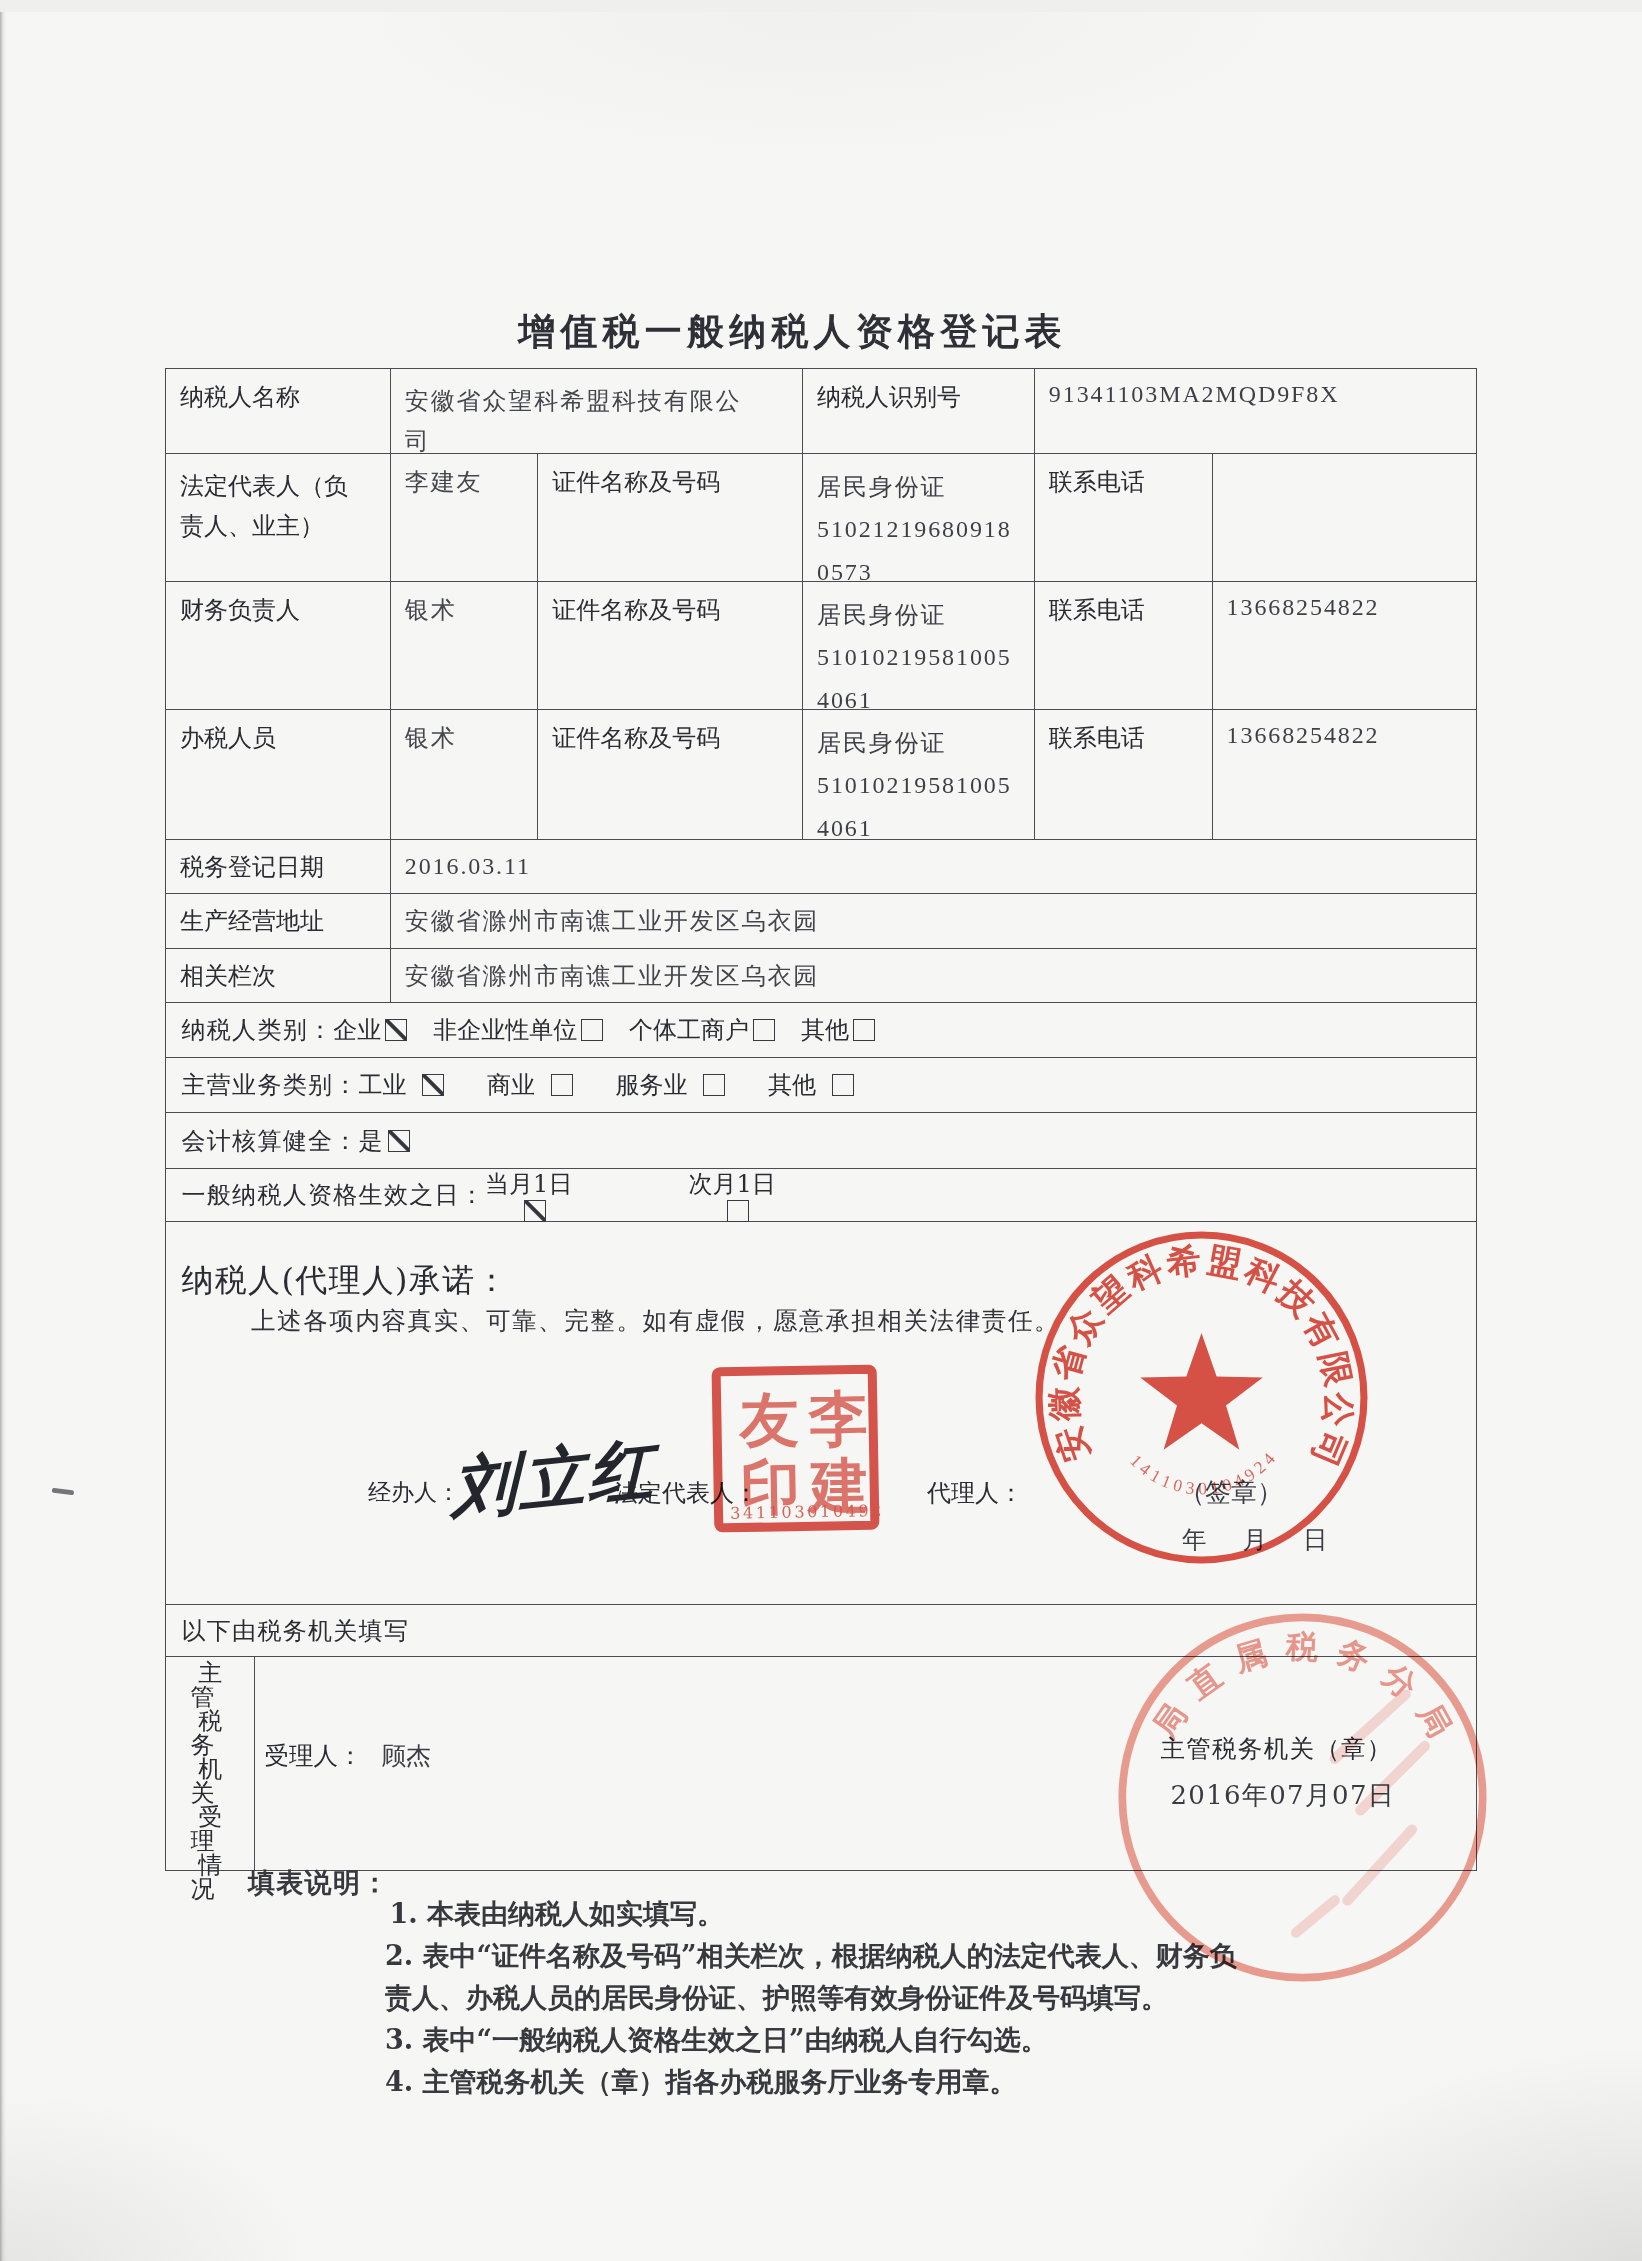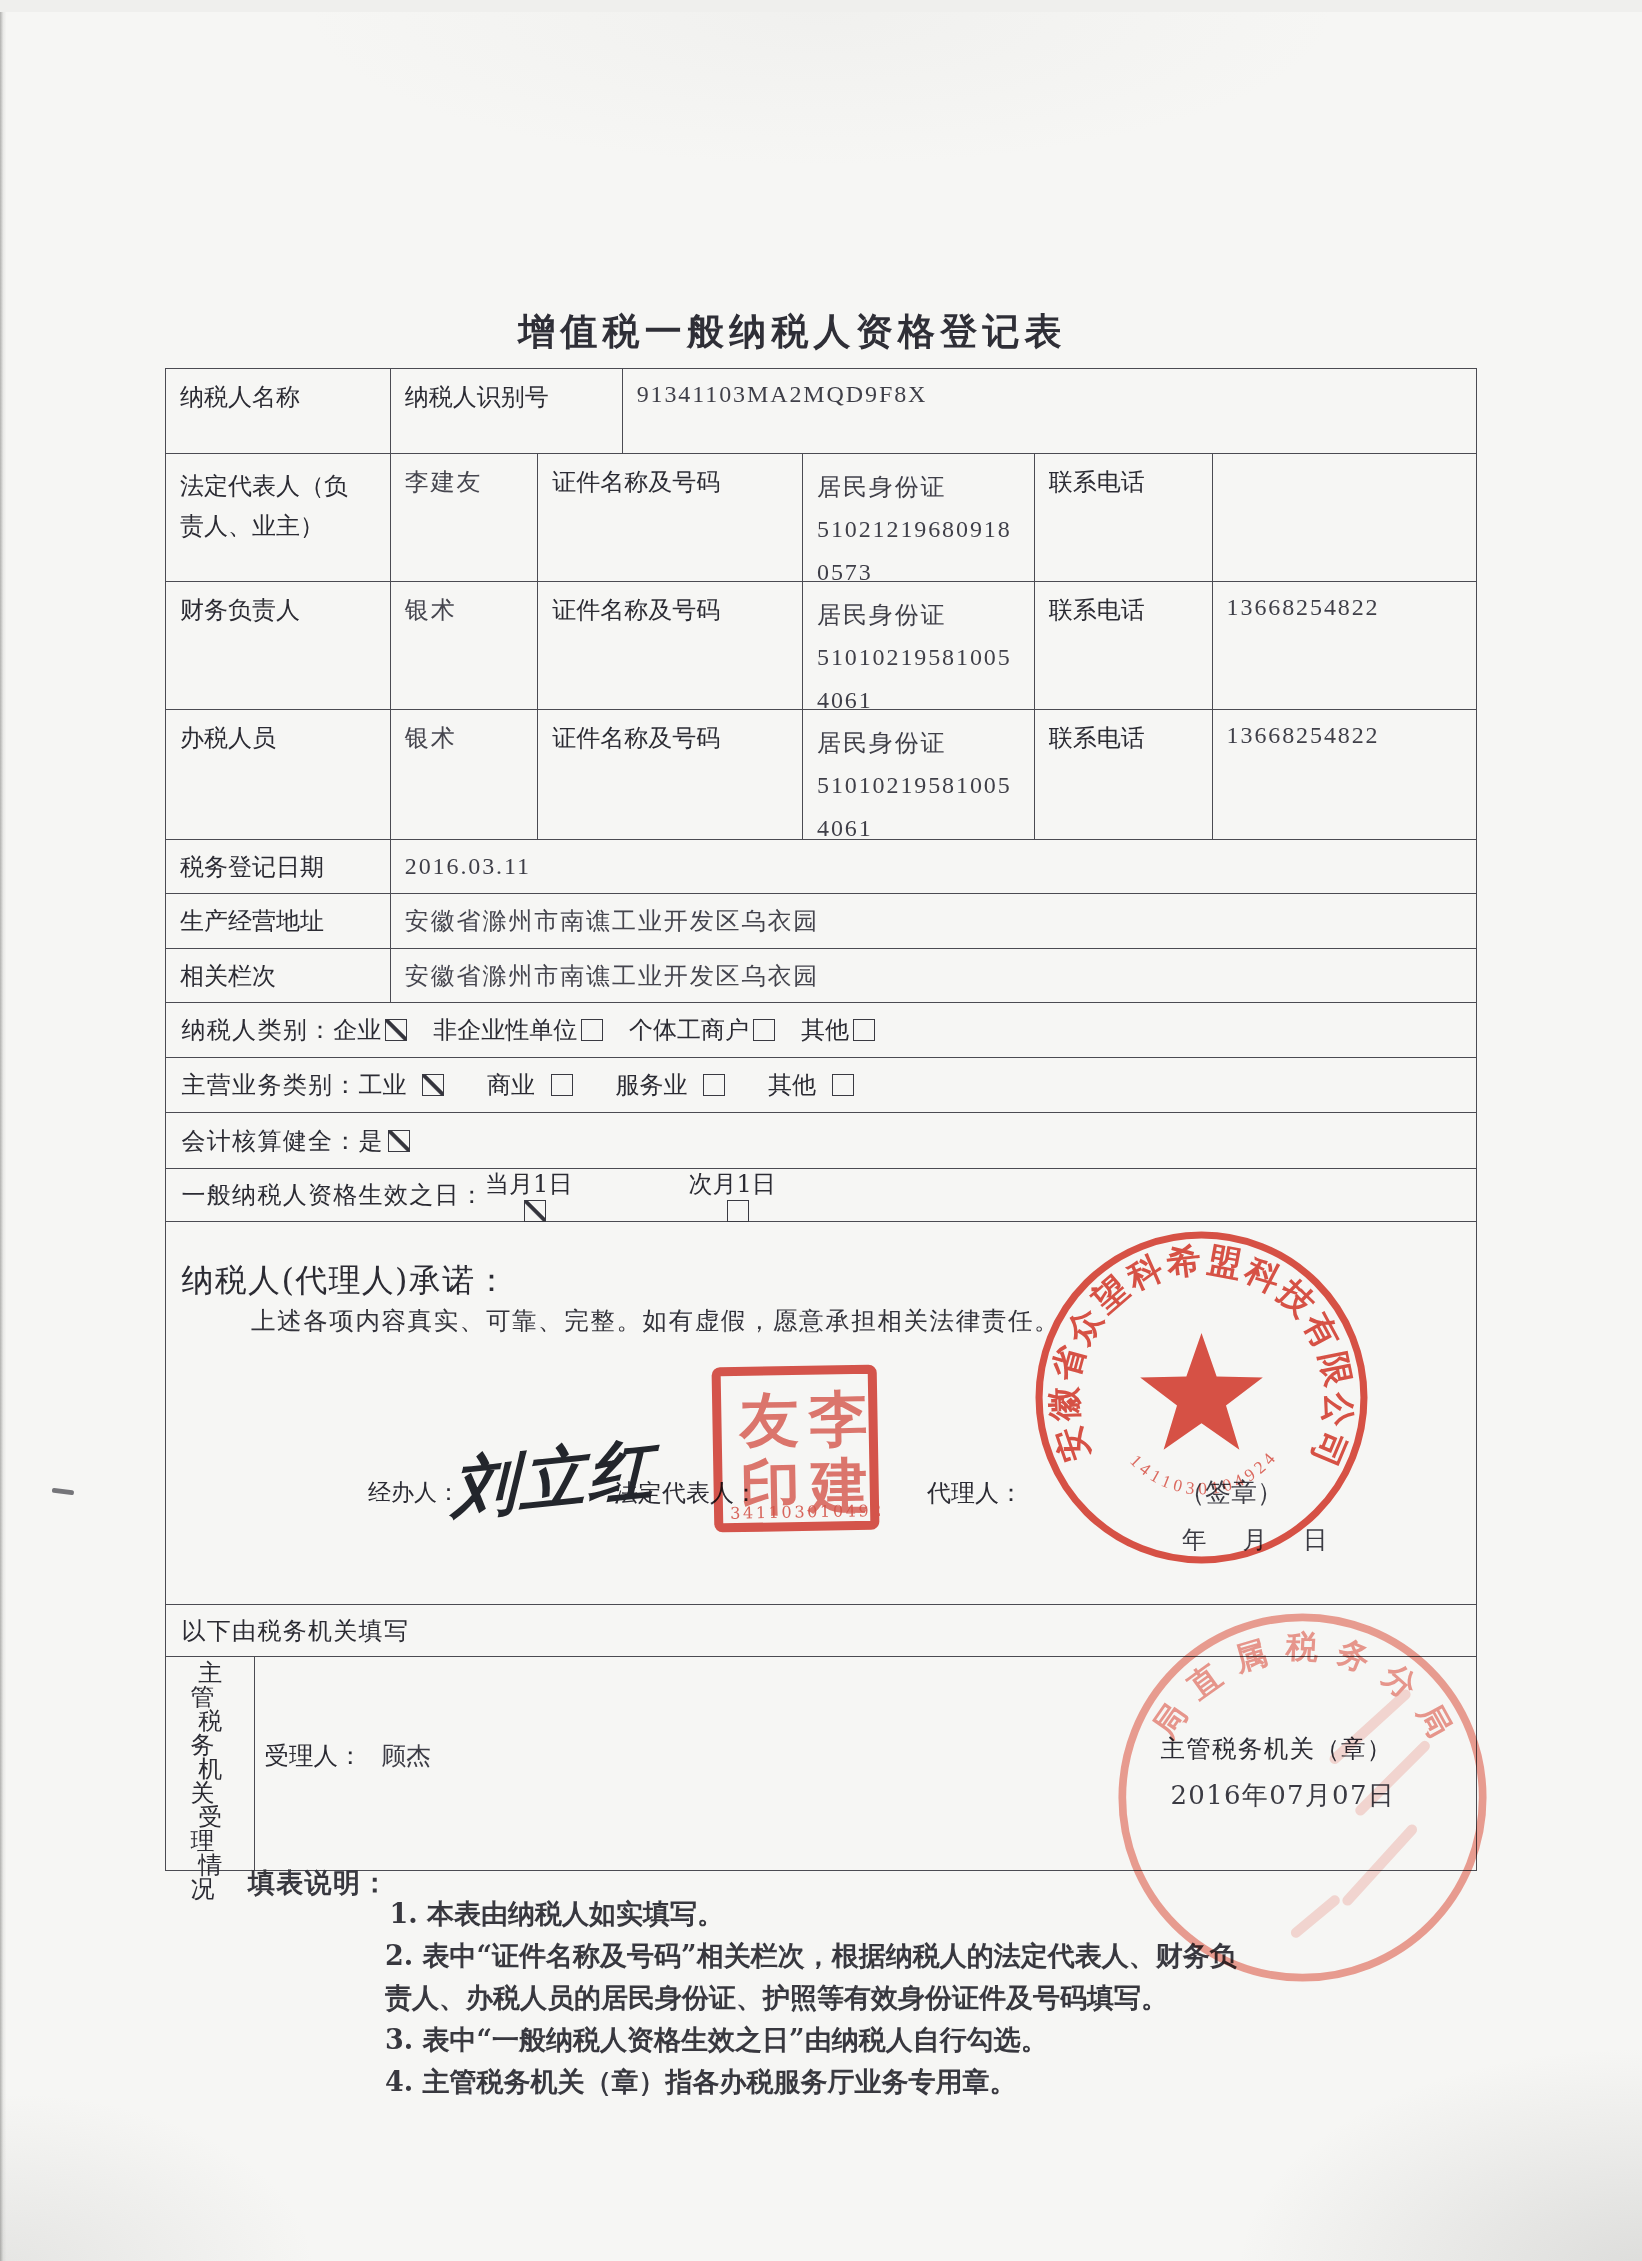--- a/index.html
+++ b/index.html
@@ -80,20 +80,22 @@
 <body>
 
 <div class="page">
 
   <div class="title">增值税一般纳税人资格登记表</div>
 
   <div class="ftable">
 
     <div class="trow" style="height:85px">
       <div class="cell cA">纳税人名称</div>
+      <div class="cell cBC lh17 val">安徽省众望科希盟科技有限公
+司</div>
       <div class="cell cD">纳税人识别号</div>
       <div class="cell cEF num">91341103MA2MQD9F8X</div>
     </div>
 
     <div class="trow" style="height:128px">
       <div class="cell cA lh17">法定代表人（负
 责人、业主）</div>
       <div class="cell cB val">李建友</div>
       <div class="cell cC">证件名称及号码</div>
       <div class="cell cD lh18 val num">居民身份证

